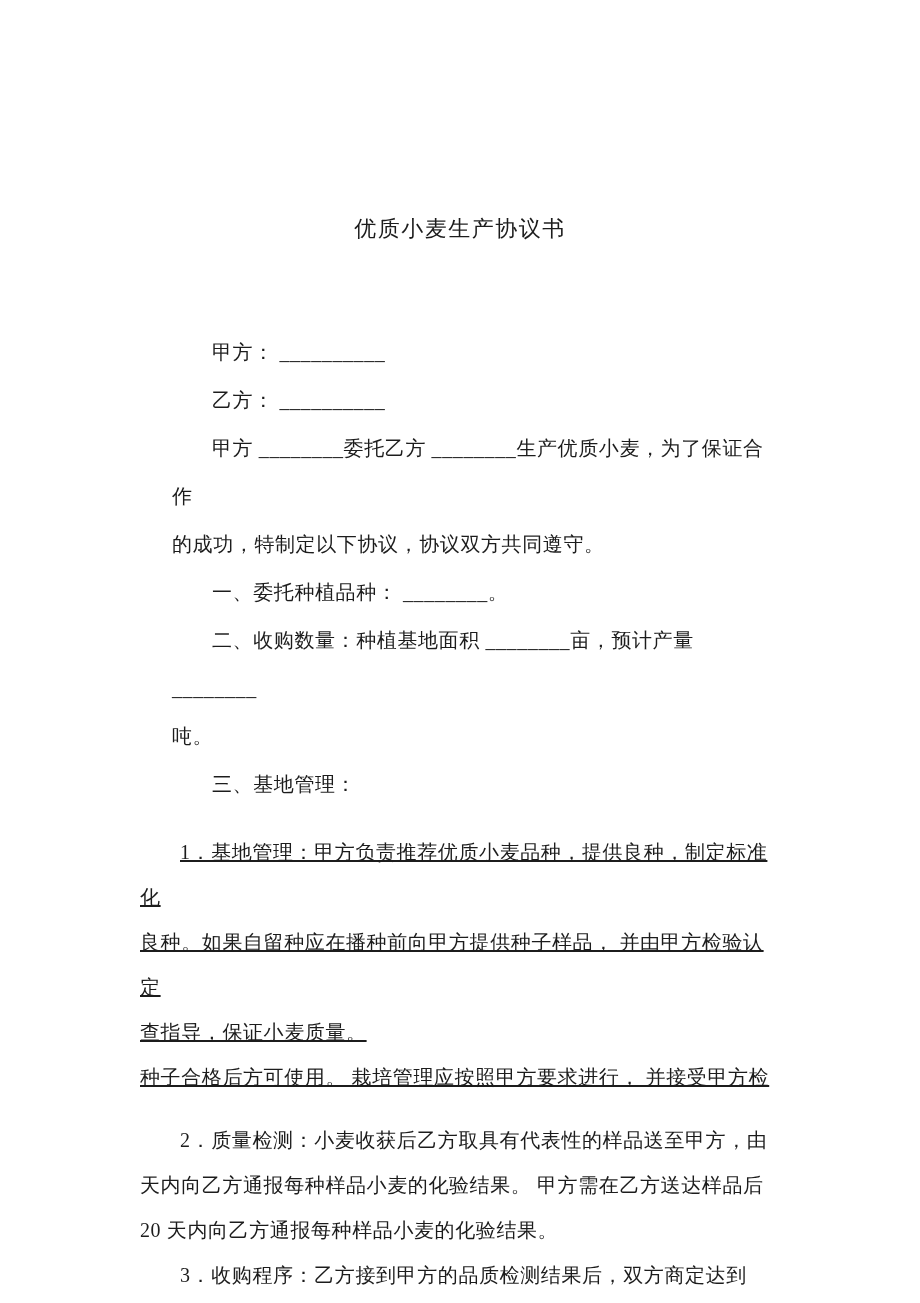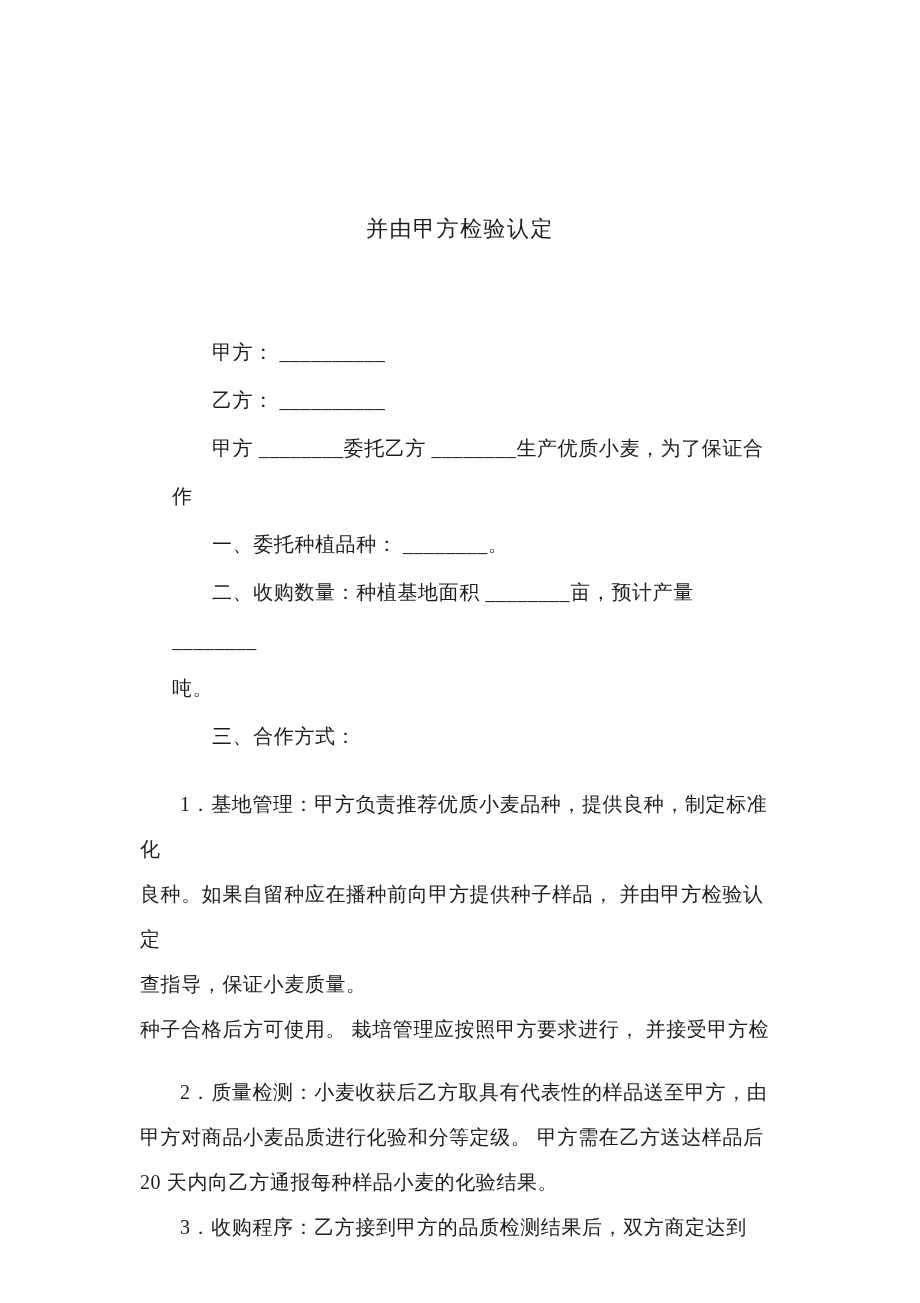--- a/index.html
+++ b/index.html
@@ -30,52 +30,53 @@
   }
   .line {
     font-size: 20px;
     letter-spacing: 0.6px;
     white-space: pre-wrap;
   }
   .upper { margin-top: 84px; margin-left: 32px; }
   .upper .line { line-height: 48px; }
   .para .line { line-height: 45px; }
   .indent { text-indent: 40px; }
-  .item1 { margin-top: 22px; }
+  .item1 { margin-top: 22px; text-decoration: underline; }
   .item2 { margin-top: 18px; }
   .item3 { margin-top: 0; }
 </style>
 </head>
 <body>
 
 <div class="page">
   <div class="doc">
 
-    <h1 class="title">并由甲方检验认定</h1>
+    <h1 class="title">优质小麦生产协议书</h1>
 
     <div class="upper">
       <div class="line indent">甲方： __________</div>
       <div class="line indent">乙方： __________</div>
       <div class="line indent">甲方 ________委托乙方 ________生产优质小麦，为了保证合作</div>
+      <div class="line">的成功，特制定以下协议，协议双方共同遵守。</div>
       <div class="line indent">一、委托种植品种： ________。</div>
       <div class="line indent">二、收购数量：种植基地面积 ________亩，预计产量 ________</div>
       <div class="line">吨。</div>
-      <div class="line indent">三、合作方式：</div>
+      <div class="line indent">三、基地管理：</div>
     </div>
 
     <div class="para item1">
       <div class="line indent">1．基地管理：甲方负责推荐优质小麦品种，提供良种，制定标准化</div>
       <div class="line">良种。如果自留种应在播种前向甲方提供种子样品， 并由甲方检验认定</div>
       <div class="line">查指导，保证小麦质量。</div>
       <div class="line">种子合格后方可使用。 栽培管理应按照甲方要求进行， 并接受甲方检</div>
     </div>
 
     <div class="para item2">
       <div class="line indent">2．质量检测：小麦收获后乙方取具有代表性的样品送至甲方，由</div>
-      <div class="line">甲方对商品小麦品质进行化验和分等定级。 甲方需在乙方送达样品后</div>
+      <div class="line">天内向乙方通报每种样品小麦的化验结果。 甲方需在乙方送达样品后</div>
       <div class="line">20 天内向乙方通报每种样品小麦的化验结果。</div>
     </div>
 
     <div class="para item3">
       <div class="line indent">3．收购程序：乙方接到甲方的品质检测结果后，双方商定达到</div>
     </div>
 
   </div>
 </div>
 

